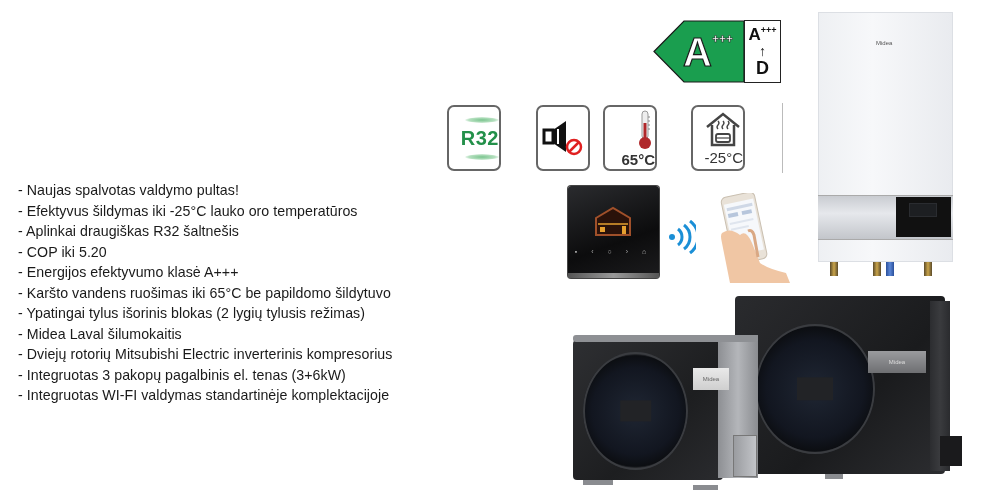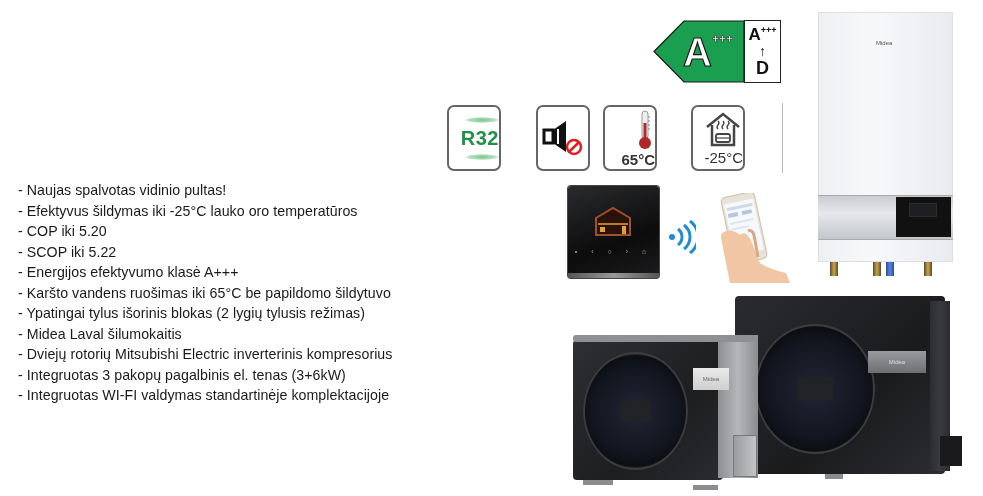--- a/index.html
+++ b/index.html
@@ -56,24 +56,24 @@
   .fan { position:absolute; border-radius:50%; background:radial-gradient(circle,#1f2633 0%,#121620 55%,#0c0e12 70%,#2a2c30 72%,#141518 100%); box-shadow:inset 0 0 0 2px #3a3c40; }
   .fan .hub { position:absolute; left:50%; top:50%; width:30%; height:18%; transform:translate(-50%,-50%); background:#222326; }
   .badge { position:absolute; background:linear-gradient(180deg,#e9e9e9,#cfcfcf); color:#666; font-size:6px; display:flex; align-items:center; justify-content:center; }
   .ou-side { position:absolute; background:linear-gradient(90deg,#8d8f93,#b4b6ba,#8a8c90); }
   .foot { position:absolute; height:5px; background:#8a8c90; }
 </style>
 </head>
 <body>
 
 <ul class="features">
-  <li>- Naujas spalvotas vidinio pultas!</li>
+  <li>- Naujas spalvotas valdymo pultas!</li>
   <li>- Efektyvus šildymas iki -25°C lauko oro temperatūros</li>
+  <li>- Aplinkai draugiškas R32 šaltnešis</li>
   <li>- COP iki 5.20</li>
-  <li>- SCOP iki 5.22</li>
   <li>- Energijos efektyvumo klasė A+++</li>
   <li>- Karšto vandens ruošimas iki 65°C be papildomo šildytuvo</li>
   <li>- Ypatingai tylus išorinis blokas (2 lygių tylusis režimas)</li>
   <li>- Midea Laval šilumokaitis</li>
   <li>- Dviejų rotorių Mitsubishi Electric inverterinis kompresorius</li>
   <li>- Integruotas 3 pakopų pagalbinis el. tenas (3+6kW)</li>
   <li>- Integruotas WI-FI valdymas standartinėje komplektacijoje</li>
 </ul>
 
 <div class="energy">

